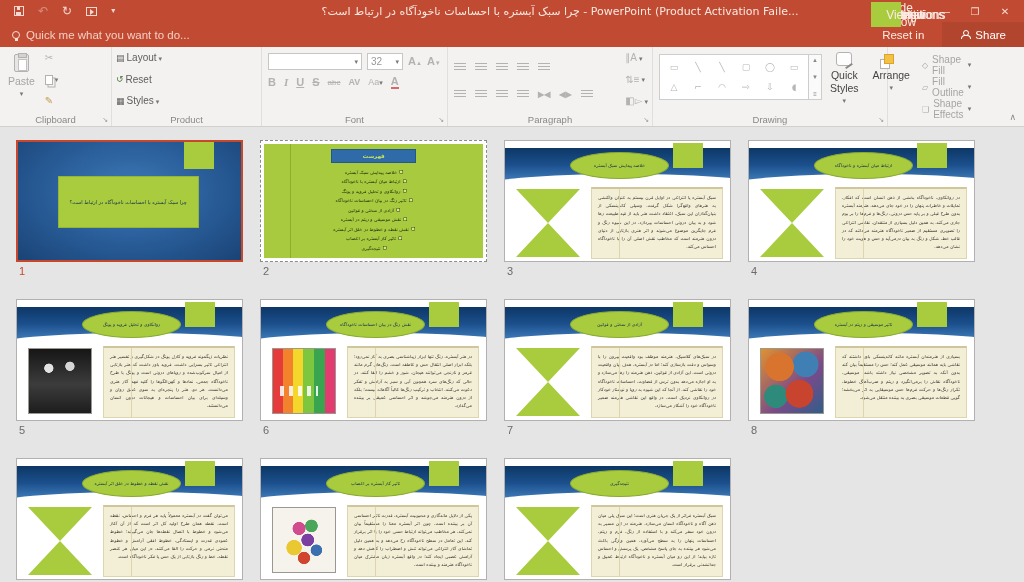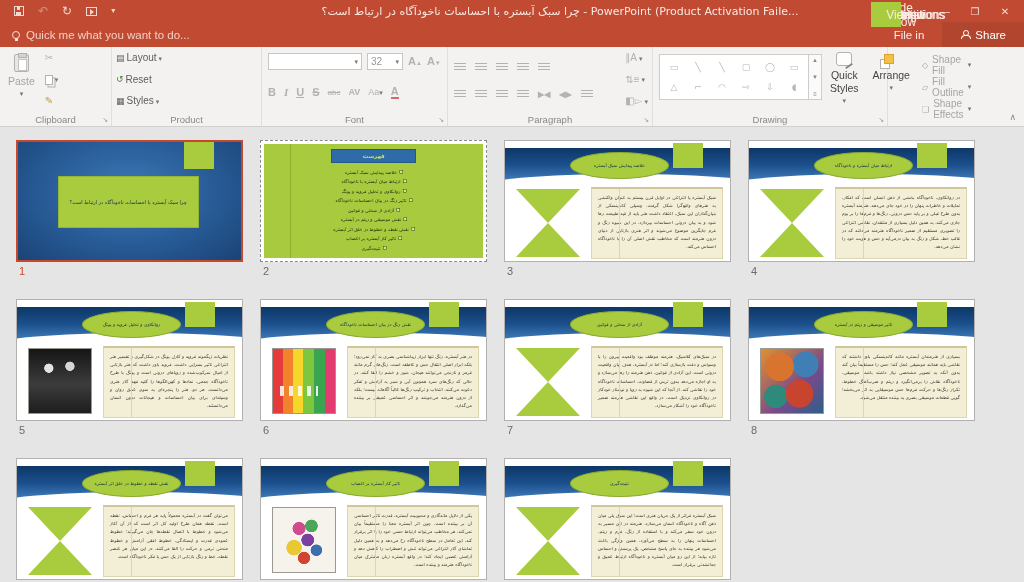--- a/index.html
+++ b/index.html
@@ -158,21 +158,21 @@
   <div class="tab">Transitions</div>
   <div class="tab">Animations</div>
   <div class="tab">Slide Show</div>
   <div class="tab">Review</div>
   <div class="tab">View</div>
   <div class="tellme">
     <span class="bulb"></span>
     <span>Quick me what you want to do...</span>
   </div>
   <div class="spacer"></div>
-  <div class="signin">File in</div>
+  <div class="signin">Reset in</div>
   <div class="share">
     <span class="pers"></span>
     <span>Share</span>
   </div>
 </div>
 
 <div class="ribbon">
 
   <div class="grp" style="width:112px">
     <div class="grp-body">
@@ -210,21 +210,21 @@
             <span class="fa" style="font-size:9px">▦</span> 
             <span>Styles</span> 
             <span class="da">▾</span>
           </span>
       </div>
     </div>
     <div class="grp-label">Product</div>
   </div>
 
   <div class="grp" style="width:186px">
-    <div class="grp-body" style="flex-direction:column;gap:16px;padding:3px 4px 0">
+    <div class="grp-body" style="flex-direction:column;gap:6px;padding:3px 4px 0">
       <div class="fontrow">
         <div class="combo" style="width:94px">
           <span></span>
             <span class="da">▾</span>
         </div>
         <div class="combo" style="width:36px">
           <span>32</span>
             <span class="da">▾</span>
         </div>
         <span class="fi">A<small>▲</small></span>

